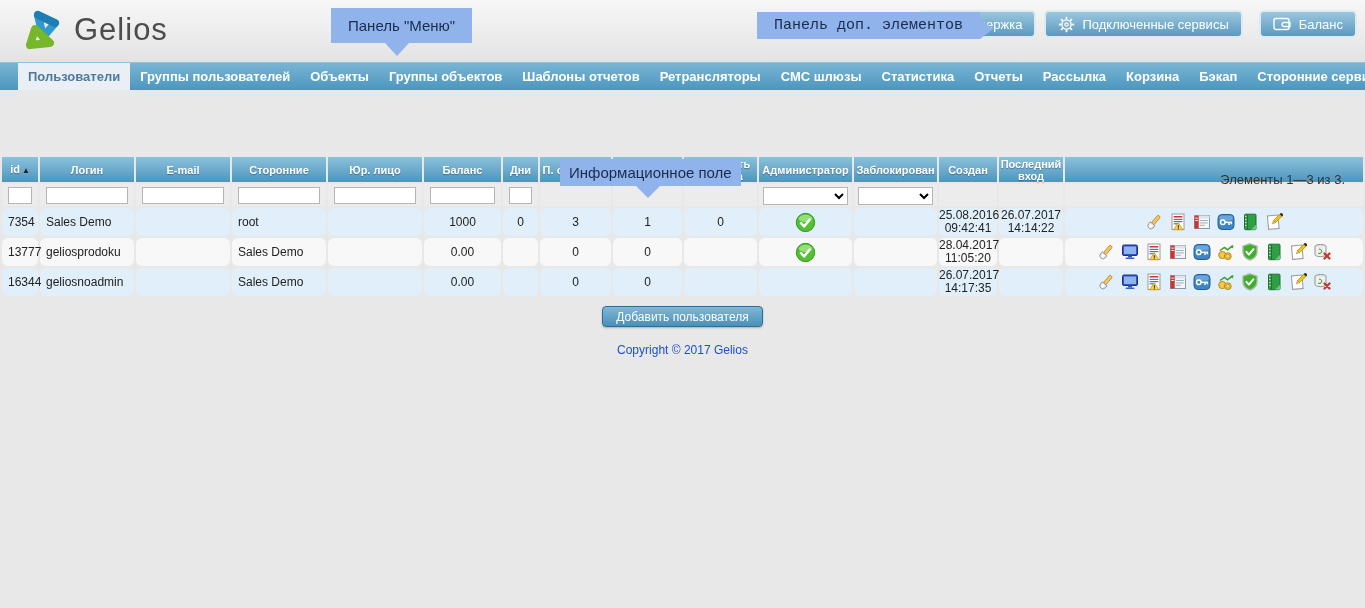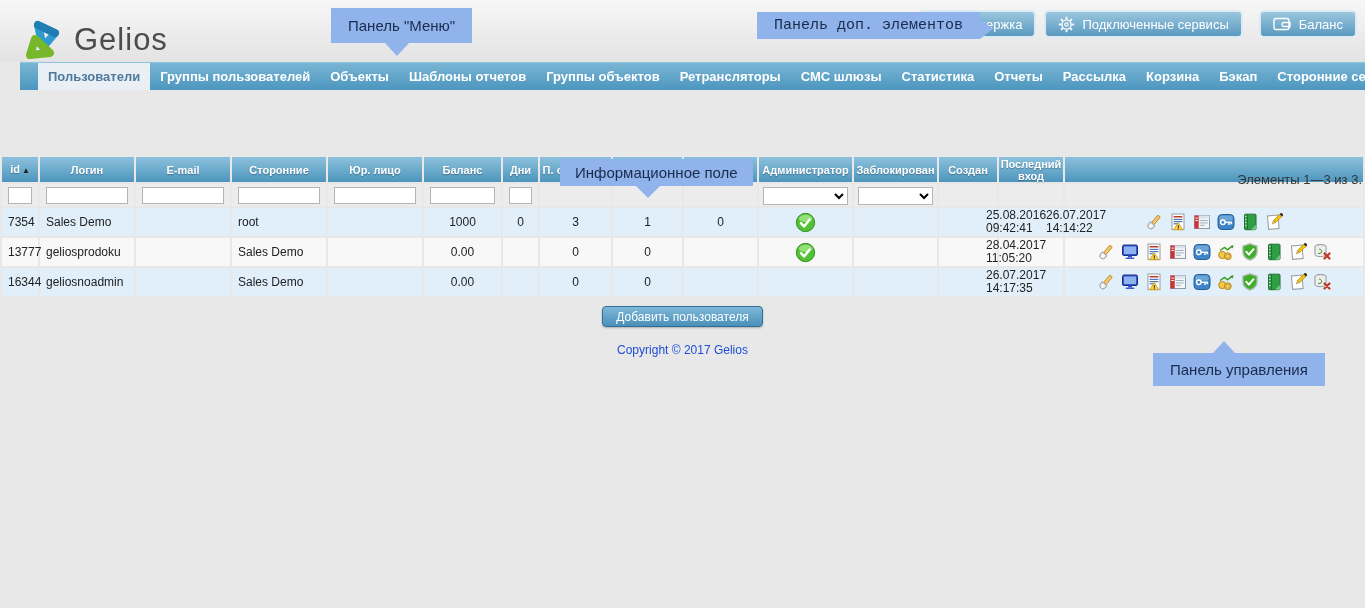--- a/index.html
+++ b/index.html
@@ -1,21 +1,21 @@
 <!DOCTYPE html>
 <html><head>
 <meta charset="utf-8">
 <style>
   * { box-sizing: border-box; margin: 0; padding: 0; }
   html,body { width:1365px; height:608px; overflow:hidden; }
   body { font-family:"Liberation Sans", sans-serif; background:#e8e8e8; position:relative; }
 
   
   .topbar { position:relative; height:62px; background:linear-gradient(#f7f7f7,#e3e3e3); }
-  .logo { position:absolute; left:22px; top:17px; display:flex; align-items:center; }
+  .logo { position:absolute; left:22px; top:7px; display:flex; align-items:center; }
   .logo-text { font-size:31px; color:#4c4c4c; letter-spacing:1px; margin-left:6px; }
 
   .top-buttons { position:absolute; right:8px; top:10px; display:flex; align-items:center; }
   .top-btn { height:28px; display:flex; align-items:center; gap:7px; padding:0 12px;
              background:linear-gradient(#9ac6dd,#5b9ac0); border:2px solid #dcebf3; border-radius:5px;
              color:#fff; font-size:13px; cursor:pointer; margin-left:8px; white-space:nowrap; }
   .top-btn .q-circle { width:16px;height:16px;border:1px solid #fff;border-radius:50%;
              font-size:11px;line-height:14px;text-align:center;font-weight:bold; }
   .top-btn.balance { margin-left:16px; }
 
@@ -27,50 +27,50 @@
              border-top:13px solid #8fb3ea; }
   .callout .pt-right { position:absolute; right:-13px; top:7px; width:0; height:0;
              border-top:10px solid transparent; border-bottom:10px solid transparent;
              border-left:13px solid #8fb3ea; }
   .callout .pt-up { position:absolute; top:-12px; width:0; height:0;
              border-left:11px solid transparent; border-right:11px solid transparent;
              border-bottom:12px solid #8fb3ea; }
   .callout-menu   { left:331px; top:8px; }
   .callout-menu .pt-down { left:54px; }
   .callout-extras { left:757px; top:12px; padding:5px 17px;font-family:Liberation Mono, monospace; }
-  .callout-info   { left:560px; top:4px; padding:5px 15px; }
+  .callout-info   { left:560px; top:4px; padding:5px 9px; }
   .callout-info .pt-down { left:76px; bottom:-12px; border-top-width:12px; }
   .callout-controls { left:1153px; top:198px; padding:8px 17px; }
   .callout-controls .pt-up { left:60px; }
 
   
-  .navbar { height:28px; background:linear-gradient(#79b5d4,#4c96bf); border-top:1px solid #8ec3dd;margin-left:20px; }
+  .navbar { height:28px; background:linear-gradient(#79b5d4,#4c96bf); border-top:1px solid #8ec3dd; }
   .navbar ul { list-style:none; display:flex; padding-left:18px; height:100%; }
   .navbar li { color:#fff; font-size:13px; font-weight:bold; line-height:27px; padding:0 10px;
                cursor:pointer; white-space:nowrap; }
   .navbar li.active { background:#e9eff4; color:#4e7b9d; }
 
   
   .content { position:relative; }
-  .counter { position:absolute; top:17px; right:3px; font-size:13px; color:#333;margin-left:45px; }
+  .counter { position:absolute; top:17px; right:20px; font-size:13px; color:#333;margin-left:45px; }
 
   table.grid { margin-top:65px; width:1365px; table-layout:fixed; border-collapse:separate; border-spacing:2px; }
   table.grid th { background:linear-gradient(#8cc1dc,#4d95bd); color:#fff; font-size:11px; font-weight:bold;
                   height:25px; text-align:center; vertical-align:middle; line-height:12px;
                   text-shadow:0 1px 1px rgba(0,0,0,0.3); cursor:pointer; padding:0 1px; }
   table.grid th .sort-asc { color:#222; font-size:8px; text-shadow:none; margin-left:2px; }
   tr.filter-row td { background:#ececec; height:22px; text-align:center; vertical-align:middle; }
   tr.filter-row input { width:calc(100% - 12px); height:17px; border:1px solid #b5b5b5; background:#fff; }
   tr.filter-row select { width:calc(100% - 8px); height:18px; border:1px solid #b5b5b5; background:#fff; font-size:11px; }
-  tr.data-row td { height:28px; font-size:12px; color:#222; vertical-align:middle; }
+  tr.data-row td { height:28px; font-size:12px; color:#222; vertical-align:middle;border-radius:6px; }
   tr.data-row:nth-child(odd) td { background:#e0effa; }
   tr.data-row:nth-child(even) td { background:#f8f8f8; }
   td.al-left { text-align:left; padding-left:6px; }
   td.al-center { text-align:center; }
-  .dt { font-size:12px; line-height:13px; text-align:center;padding-left:47px; }
+  .dt { font-size:12px; line-height:13px; text-align:center; }
   .act-icon { display:inline-block; width:18px; height:18px; margin:0 3px; vertical-align:middle; cursor:pointer; }
   .chk { display:inline-block; width:21px; height:21px; vertical-align:middle; }
 
   .add-user-wrap { text-align:center; margin-top:8px; }
   .add-user { height:21px; padding:0 13px; font-size:12px; color:#fff; font-family:"Liberation Sans",sans-serif;
               background:linear-gradient(#7fb8d8,#4a90b8); border:1px solid #2f6e96; border-radius:4px;
               box-shadow:0 1px 2px rgba(0,0,0,0.25); cursor:pointer; }
   .copyright { text-align:center; margin-top:16px; font-size:12px; color:#1d4ed8; }
 </style>
 </head>
@@ -126,22 +126,22 @@
       <span>Баланс</span>
     </div>
   </div>
 </div>
 
 <div class="navbar">
   <ul id="nav-list">
       <li class="active">Пользователи</li>
       <li>Группы пользователей</li>
       <li>Объекты</li>
+      <li>Группы объектов</li>
       <li>Шаблоны отчетов</li>
-      <li>Группы объектов</li>
       <li>Ретрансляторы</li>
       <li>СМС шлюзы</li>
       <li>Статистика</li>
       <li>Отчеты</li>
       <li>Рассылка</li>
       <li>Корзина</li>
       <li>Бэкап</li>
       <li>Сторонние сервисы</li>
     </ul>
 </div>
@@ -464,17 +464,13 @@
         </tr>
       </tbody>
   </table>
 
   <div class="add-user-wrap">
     <button class="add-user">Добавить пользователя</button>
   </div>
 
   <div class="copyright">Copyright © 2017 Gelios</div>
 
-  <div class="callout callout-controls">
-    <span>Панель управления</span>
-    <span class="pt-up"></span>
-  </div>
 </div>
 
 </body></html>

